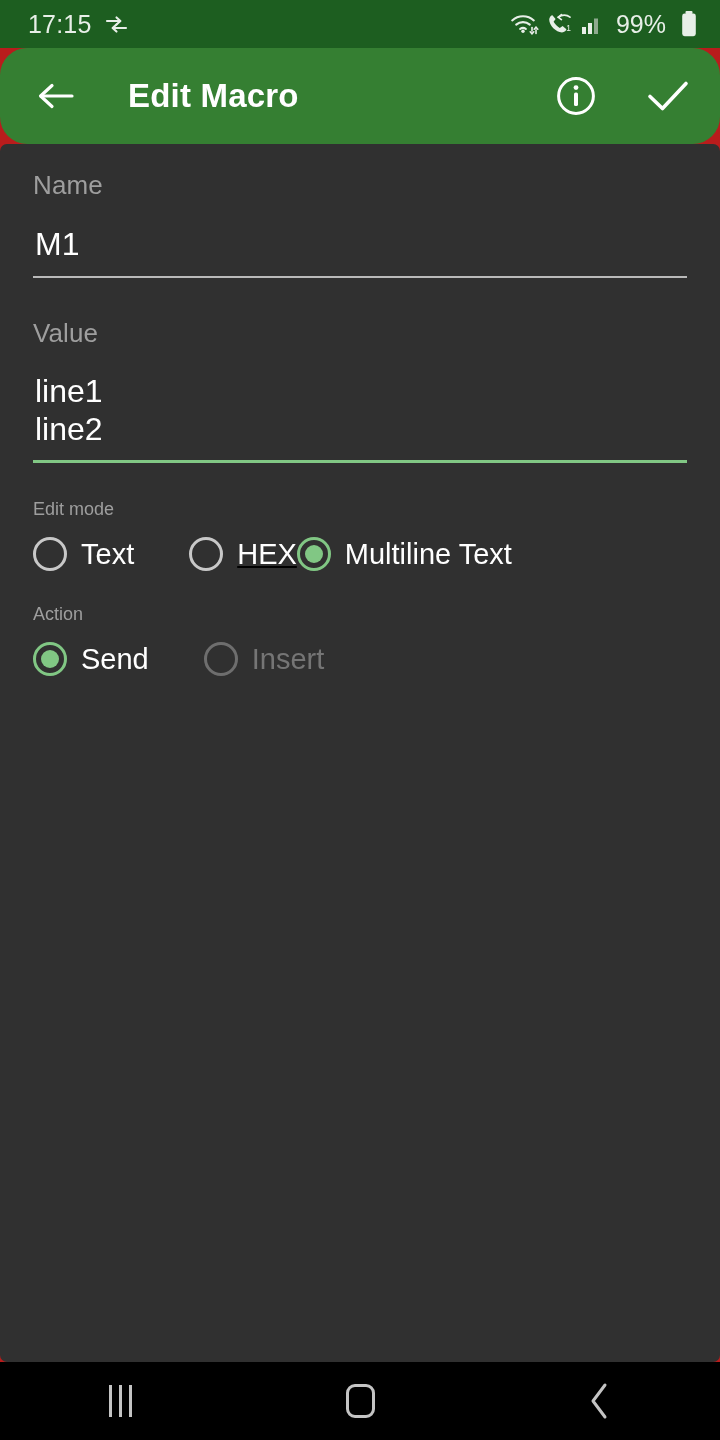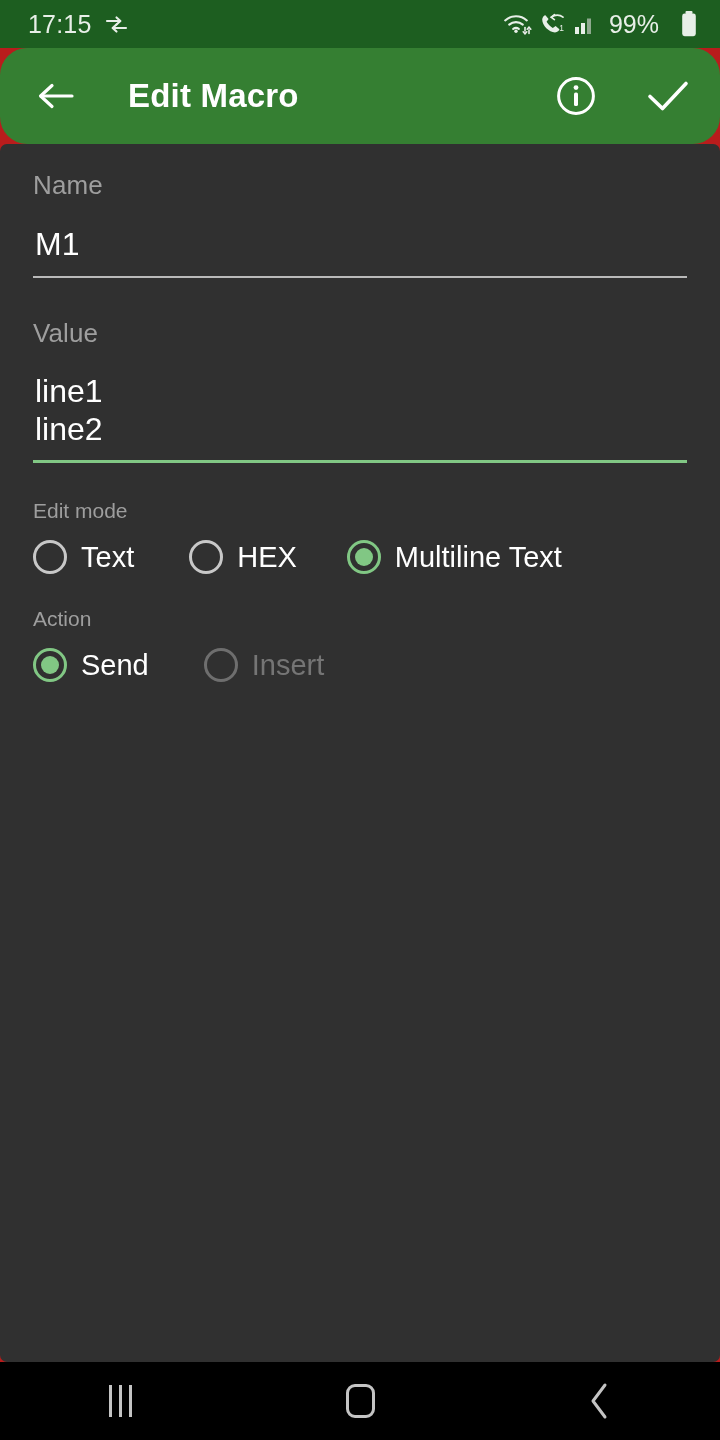--- a/index.html
+++ b/index.html
@@ -47,21 +47,21 @@
   .status-right {
     display: flex;
     align-items: center;
     gap: 7px;
   }
   .pct {
     color: #e8efe8;
     font-size: 25px;
     font-weight: 400;
     margin-left: 6px;
-    margin-right: 14px;
+    margin-right: 7px;
     text-align: center;
   }
   .sb-icon { display: block; }
 
   
   .app-bar {
     position: absolute;
     top: 48px; left: 0;
     width: 720px;
     height: 96px;
@@ -130,21 +130,21 @@
     width: 100%;
     background: #b9b9b9;
   }
   .underline.focused {
     height: 3px;
     background: #81c784;
   }
 
   .group-label {
     color: #9e9e9e;
-    font-size: 21px;
+    font-size: 18px;
     font-weight: 400;
   }
   .radio-row {
     display: flex;
     align-items: flex-start;
   }
   .radio-item {
     display: flex;
     align-items: center;
     cursor: pointer;
@@ -322,21 +322,21 @@
       <div class="underline focused" style="margin-top:12px;"></div>
     </div>
 
     <div style="margin-top:36px;">
       <div class="group-label">Edit mode</div>
       <div class="radio-row" style="margin-top:17px;">
         <div class="radio-item" style="margin-right:55px;">
           <span class="radio-dot"></span>
           <span class="radio-label">Text</span>
         </div>
-        <div class="radio-item" style="margin-right:50px;">
+        <div class="radio-item" style="text-decoration:underline;">
           <span class="radio-dot"></span>
           <span class="radio-label">HEX</span>
         </div>
         <div class="radio-item">
           <span class="radio-dot checked"></span>
           <span class="radio-label">Multiline Text</span>
         </div>
       </div>
     </div>
 

